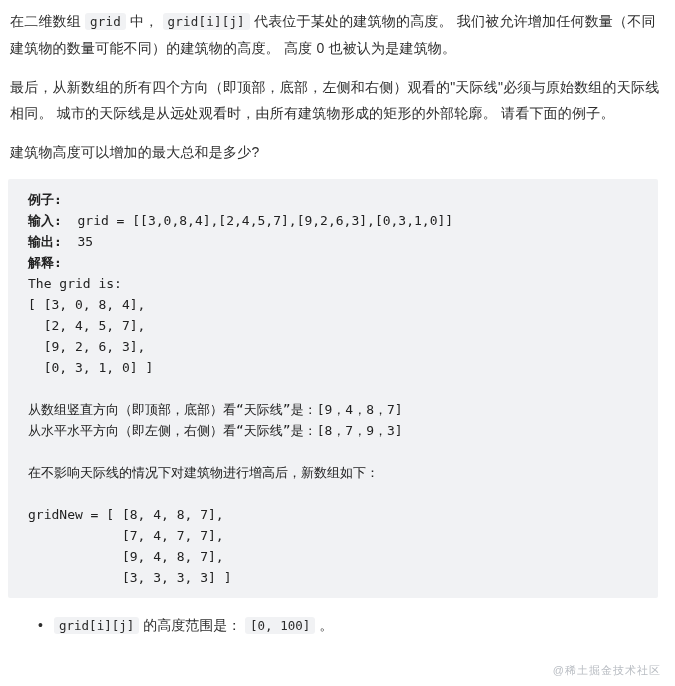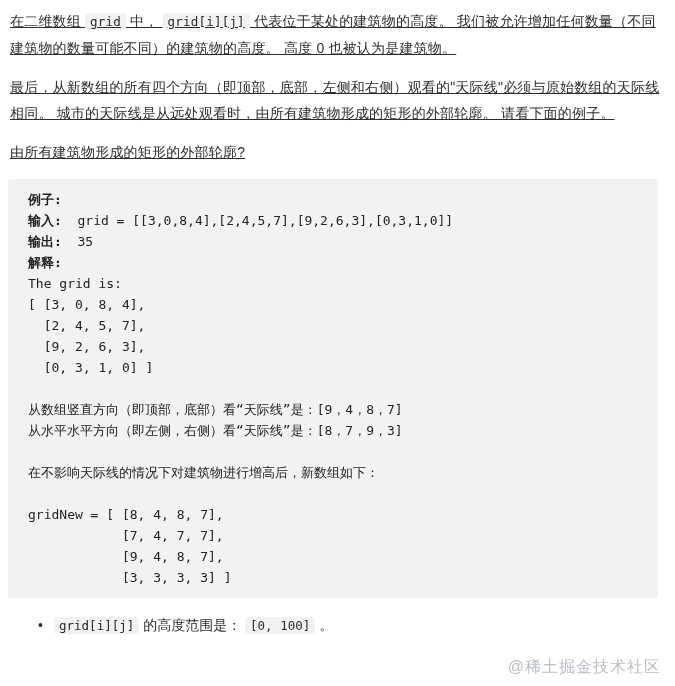--- a/index.html
+++ b/index.html
@@ -14,21 +14,20 @@
     width: 675px;
     height: 686px;
     padding: 8px 10px 0 10px;
     overflow: hidden;
   }
   .para {
     font-size: 14px;
     line-height: 26px;
     margin: 0 0 13px 0;
     letter-spacing: 0.2px;
-    text-decoration: underline;
   }
   code.inline {
     font-family: "DejaVu Sans Mono", "Liberation Mono", monospace;
     font-size: 12.5px;
     background: #f1f2f4;
     border-radius: 3px;
     padding: 1px 5px;
     color: #2a2a2a;
   }
   .codeblock {
@@ -66,35 +65,35 @@
     content: "\2022";
     position: absolute;
     left: -16px;
     top: 0;
     color: #2e2e2e;
   }
   .watermark {
     position: absolute;
     right: 14px;
     bottom: 8px;
-    font-size: 16px;
+    font-size: 11px;
     color: #b9bdc3;
     letter-spacing: 1px;
     pointer-events: none;
   }
 </style>
 </head>
 <body>
 
 <div class="page">
 
   <div>
       <div class="para"><span>在二维数组 </span><code class="inline">grid</code><span> 中， </span><code class="inline">grid[i][j]</code><span> 代表位于某处的建筑物的高度。 我们被允许增加任何数量（不同建筑物的数量可能不同）的建筑物的高度。 高度 0 也被认为是建筑物。</span></div>
       <div class="para"><span>最后，从新数组的所有四个方向（即顶部，底部，左侧和右侧）观看的"天际线"必须与原始数组的天际线相同。 城市的天际线是从远处观看时，由所有建筑物形成的矩形的外部轮廓。 请看下面的例子。</span></div>
-      <div class="para"><span>由所有建筑物形成的矩形的外部轮廓?</span></div>
+      <div class="para"><span>建筑物高度可以增加的最大总和是多少?</span></div>
     </div>
 
   <div class="codeblock"><div class="codeline"><span class="bold">例子:</span></div><div class="codeline"><span class="bold">输入:</span><span>  grid = [[3,0,8,4],[2,4,5,7],[9,2,6,3],[0,3,1,0]]</span></div><div class="codeline"><span class="bold">输出:</span><span>  35</span></div><div class="codeline"><span class="bold">解释:</span></div><div class="codeline"><span>The grid is:</span></div><div class="codeline"><span>[ [3, 0, 8, 4],</span></div><div class="codeline"><span>  [2, 4, 5, 7],</span></div><div class="codeline"><span>  [9, 2, 6, 3],</span></div><div class="codeline"><span>  [0, 3, 1, 0] ]</span></div><div class="codeline"></div><div class="codeline"><span>从数组竖直方向（即顶部，底部）看“天际线”是：[9，4，8，7]</span></div><div class="codeline"><span>从水平水平方向（即左侧，右侧）看“天际线”是：[8，7，9，3]</span></div><div class="codeline"></div><div class="codeline"><span>在不影响天际线的情况下对建筑物进行增高后，新数组如下：</span></div><div class="codeline"></div><div class="codeline"><span>gridNew = [ [8, 4, 8, 7],</span></div><div class="codeline"><span>            [7, 4, 7, 7],</span></div><div class="codeline"><span>            [9, 4, 8, 7],</span></div><div class="codeline"><span>            [3, 3, 3, 3] ]</span></div></div>
 
 
   <ul class="notes">
       <li><code class="inline">grid[i][j]</code><span> 的高度范围是： </span><code class="inline">[0, 100]</code><span> 。</span></li>
     </ul>
 
   <div class="watermark">@稀土掘金技术社区</div>

